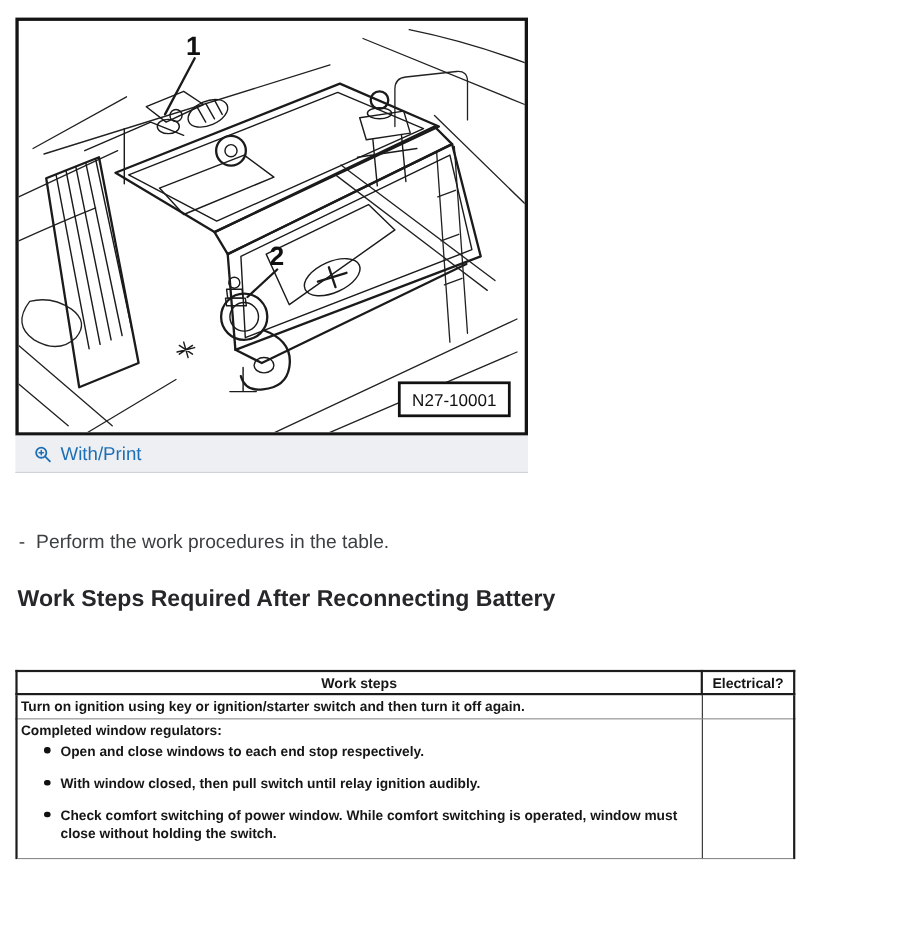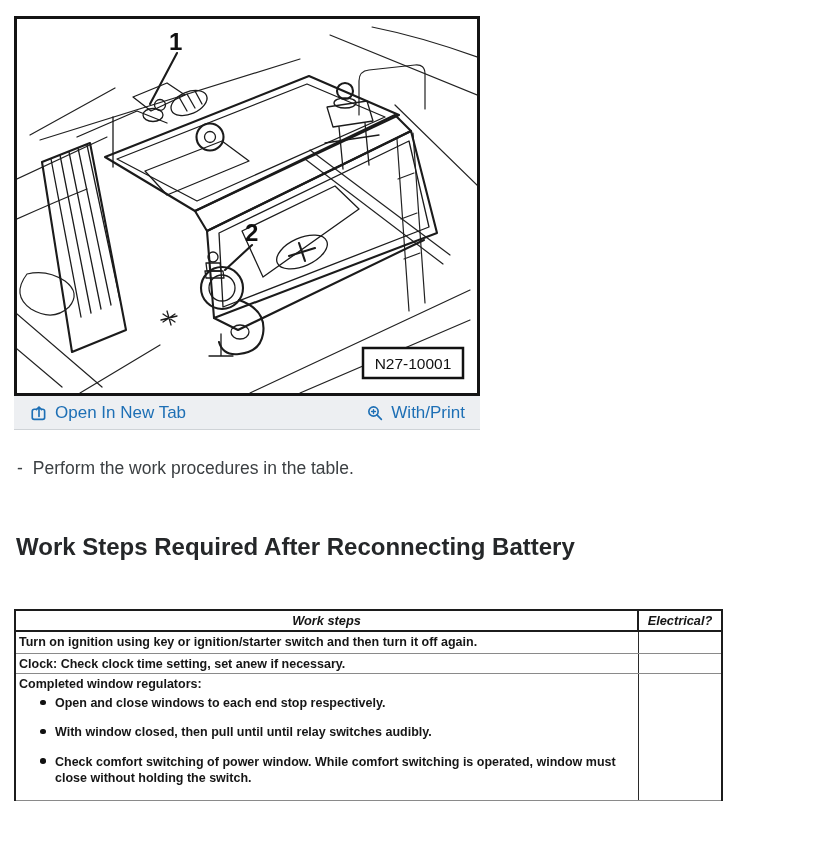--- a/index.html
+++ b/index.html
@@ -28,36 +28,36 @@
     height:34px;background:var(--footer-bg);border-bottom:1px solid var(--footer-border);
     display:flex;align-items:center;justify-content:space-between;padding:0 15px 0 16px;
   }
   .fig-link{
     display:flex;align-items:center;gap:7px;color:var(--link-blue);
     font-size:17px;cursor:pointer;text-decoration:none;
   }
   .fig-link svg{display:block;}
   
   .instruction{
-    position:absolute;left:17px;top:458px;font-size:17.5px;color:var(--text-dark);
+    position:absolute;left:17px;top:482px;font-size:17.5px;color:var(--text-dark);
   }
   .instruction .dash{margin-right:10px;}
   .section-heading{
-    position:absolute;left:16px;top:533px;font-size:24px;font-weight:bold;color:var(--heading-dark);
+    position:absolute;left:16px;top:533px;font-size:21px;font-weight:bold;color:var(--heading-dark);
   }
   
   .worktable-wrap{position:absolute;left:14px;top:609px;width:709px;}
   table.worktable{
     width:707px;border-collapse:collapse;table-layout:fixed;
     font-size:12.5px;color:#161616;
     border:2px solid var(--table-line-dark);border-bottom:1px solid var(--table-line-gray);
   }
   .worktable th{
     border:2px solid var(--table-line-dark);
-    font-weight:bold;text-align:center;padding:2px 3px;height:19px;font-size:12.8px;font-style:italic;
+    font-weight:bold;text-align:center;padding:2px 3px;height:19px;font-size:12.8px;
   }
   .worktable td{
     border-left:1.5px solid #2a2a2a;border-right:1.5px solid #2a2a2a;
     border-top:1px solid var(--table-line-gray);border-bottom:1px solid var(--table-line-gray);
     vertical-align:top;padding:2px 4px 1px 3px;line-height:1.3;font-weight:bold;
   }
   .worktable tr.r1 td{height:22px;}
   .worktable tr.r2 td{height:33px;}
   .worktable tr.r3 td{height:19px;}
   .worktable tr.r4 td{height:127px;}
@@ -168,29 +168,20 @@
       <g>
         <rect x="346" y="329" width="100" height="30" fill="#ffffff" stroke="#111" stroke-width="2.5"></rect>
         <text class="figcode" x="396" y="350" text-anchor="middle">N27-10001</text>
       </g>
     </svg>
   </div>
 
   <div class="figure-footer">
     <a class="fig-link">
       <span>
-        <svg width="18" height="18" viewBox="0 0 24 24" fill="none" stroke="#1d6fb5" stroke-width="2.2" stroke-linecap="round" stroke-linejoin="round">
-          <path d="M8.5 7 H5.5 A2.5 2.5 0 0 0 3 9.5 V18 A2.5 2.5 0 0 0 5.5 20.5 H17 A2.5 2.5 0 0 0 19.5 18 V9.5 A2.5 2.5 0 0 0 17 7 H15.5"></path>
-          <path d="M12 16.5 V4.2 M8.6 7.4 L12 4 L15.4 7.4"></path>
-        </svg>
-      </span>
-      <span>Open In New Tab</span>
-    </a>
-    <a class="fig-link">
-      <span>
         <svg width="18" height="18" viewBox="0 0 24 24" fill="none" stroke="#1d6fb5" stroke-width="2.2" stroke-linecap="round">
           <circle cx="10" cy="10" r="6.2"></circle>
           <path d="M14.6 14.6 L20.5 20.5"></path>
           <path d="M10 7.4 V12.6 M7.4 10 H12.6" stroke-width="1.8"></path>
         </svg>
       </span>
       <span>With/Print</span>
     </a>
   </div>
 </div>
@@ -211,30 +202,26 @@
       <tr>
         <th>Work steps</th>
         <th>Electrical?</th>
       </tr>
     </thead>
     <tbody>
       <tr class="r1">
         <td>Turn on ignition using key or ignition/starter switch and then turn it off again.</td>
         <td></td>
       </tr>
-      <tr class="r3">
-        <td>Clock: Check clock time setting, set anew if necessary.</td>
-        <td></td>
-      </tr>
       <tr class="r4">
         <td>
           <div>Completed window regulators:</div>
           <ul>
             <li>Open and close windows to each end stop respectively.</li>
-            <li>With window closed, then pull until until relay switches audibly.</li>
+            <li>With window closed, then pull switch until relay ignition audibly.</li>
             <li>Check comfort switching of power window. While comfort switching is operated, window must close without holding the switch.</li>
           </ul>
         </td>
         <td></td>
       </tr>
     </tbody>
   </table>
 </div>
 
 </body></html>

